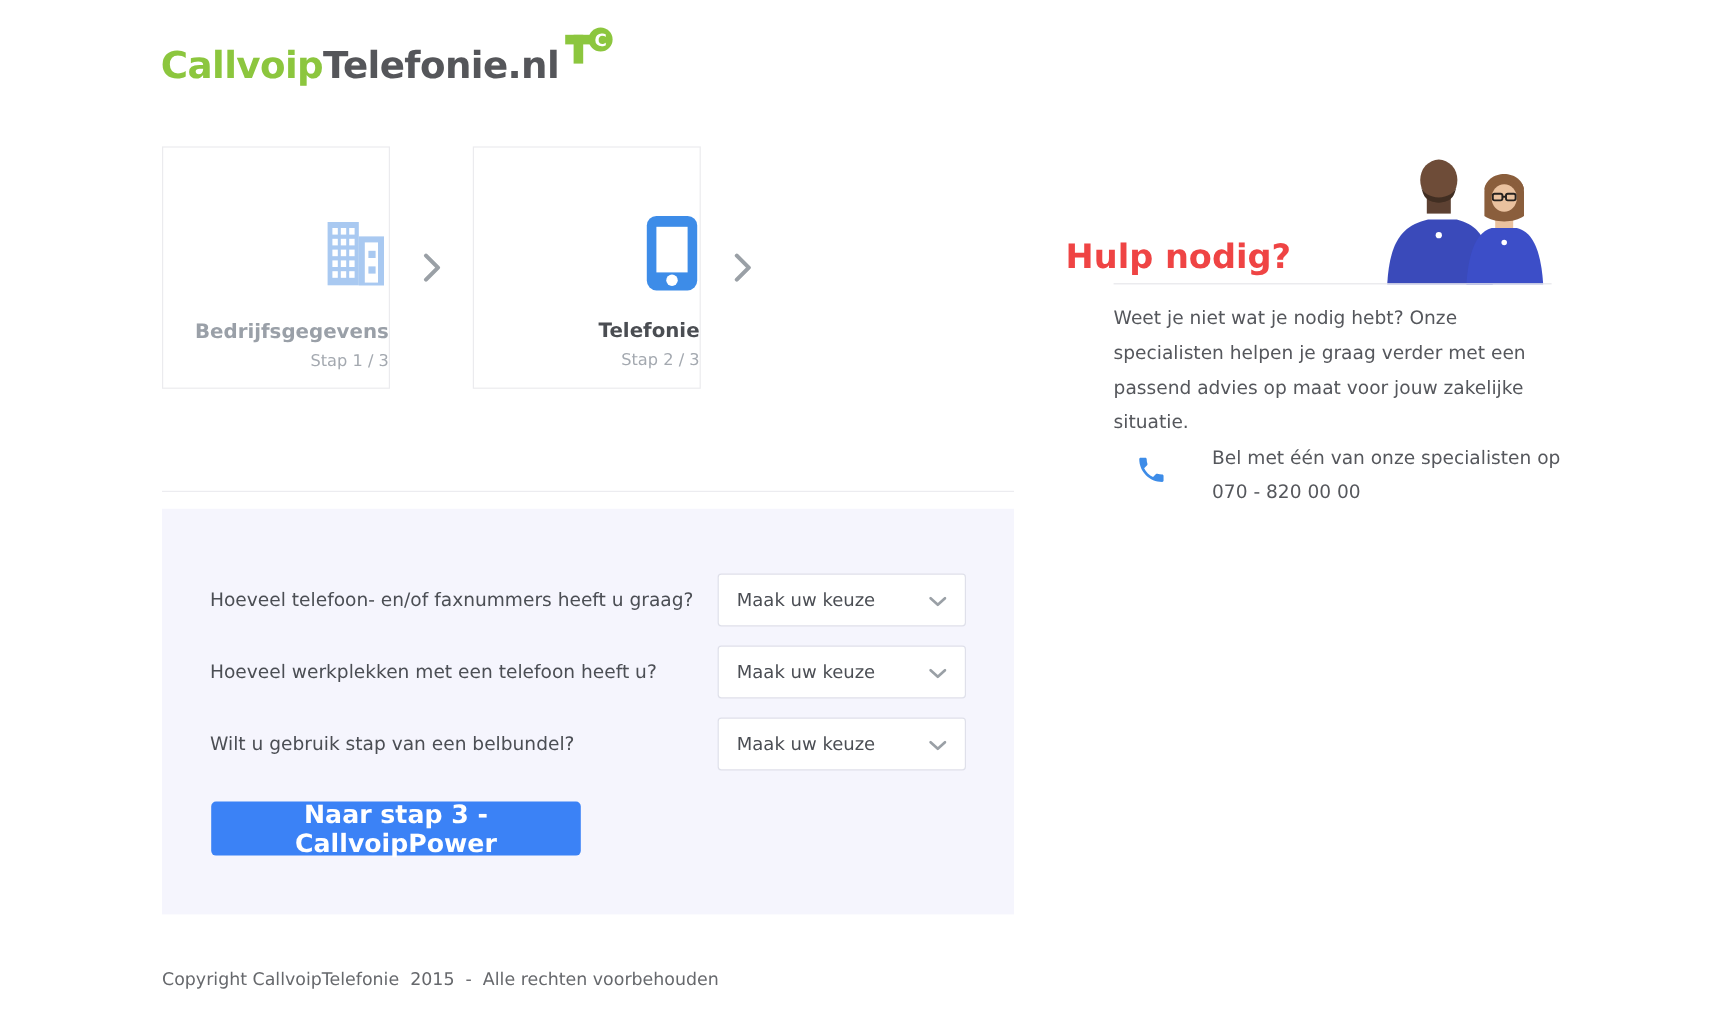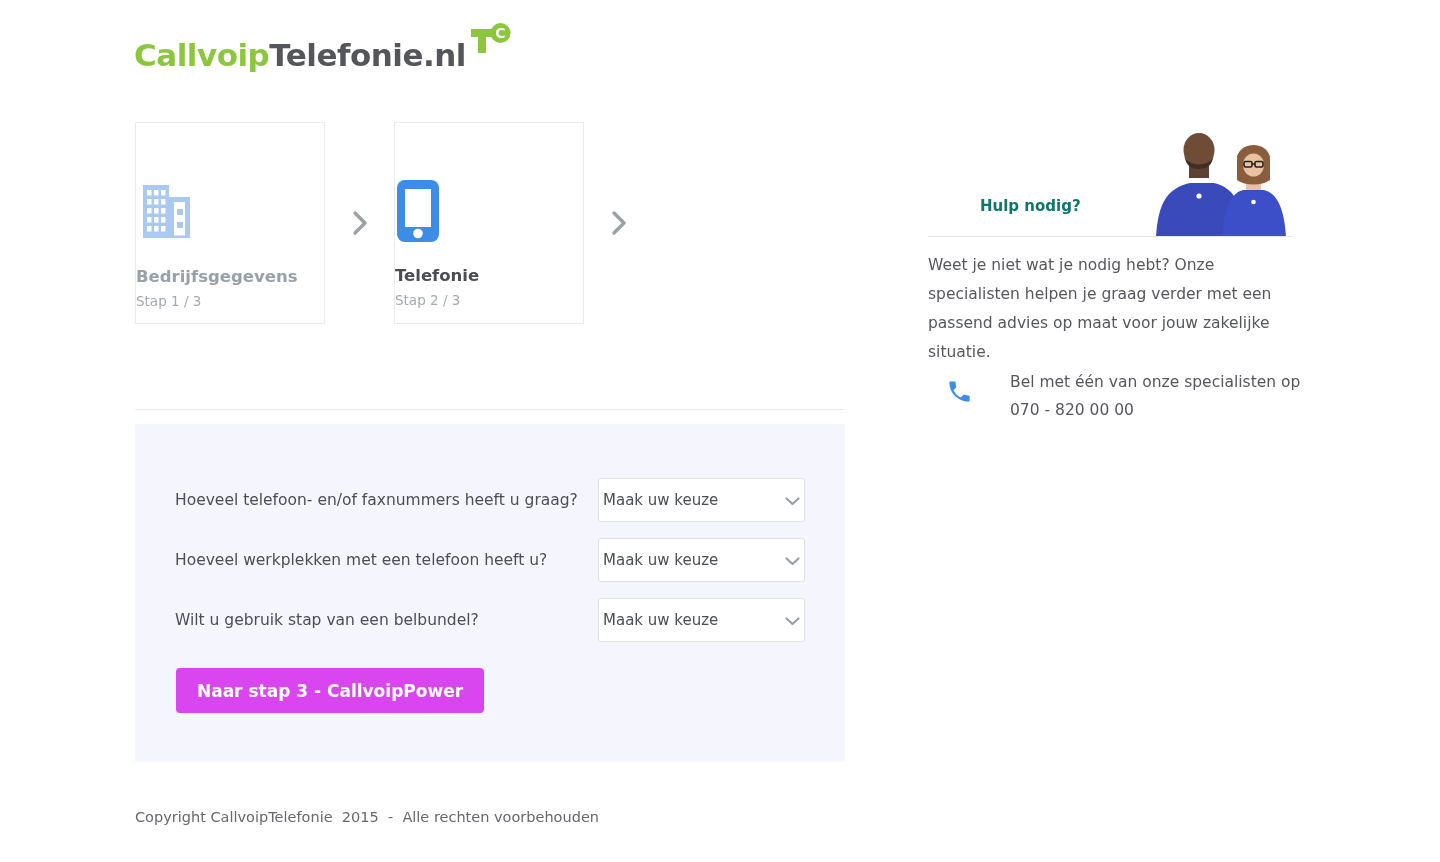--- a/index.html
+++ b/index.html
@@ -15,21 +15,21 @@
   .logo-text { font-size:31px; font-weight:bold; letter-spacing:-0.5px; line-height:42px; }
   .logo-green { color:#8cc63e; }
   .logo-dark  { color:#55565a; }
   .logo-badge { margin-left:4px; margin-top:-12px; }
 
   
   .steps { position:absolute; left:135px; top:122px; width:710px; display:flex; align-items:stretch; }
   .step-card {
     width:190px; height:202px; background:#fff;
     border:1px solid #ebebee;
-    display:flex; flex-direction:column; align-items:flex-start;
+    display:flex; flex-direction:column; align-items:flex-end;
     padding-top:44px; cursor:pointer;
   }
   .step-icon { height:88px; display:flex; align-items:center; justify-content:center; }
   .step-label { font-size:16.5px; font-weight:bold; color:#9aa0a8; margin-top:12px; }
   .step-card.active .step-label { color:#4a4d52;margin-top:11px; }
   .step-sub { font-size:13.5px; color:#a4a9b0; margin-top:7px; }
   .step-sep { width:69px; display:flex; align-items:center; justify-content:center; }
 
   
   .main-heading { position:absolute; left:135px; top:369px; font-size:23px; font-weight:bold; color:#55565a; }
@@ -38,33 +38,33 @@
   .q-row {
     position:absolute; left:40px; width:630px; height:44px;
     display:flex; align-items:center; justify-content:space-between;
   }
   .q-row.r0 { top:54px; } .q-row.r1 { top:114px; } .q-row.r2 { top:174px; }
   .q-label { font-size:15.5px; color:#4b4e54; }
   .select {
     width:207px; height:44px; background:#fff;
     border:1px solid #dfe0ea; border-radius:3px;
     display:flex; align-items:center; justify-content:space-between;
-    padding:0 4px; cursor:pointer; flex-shrink:0;
+    padding:0 15px; cursor:pointer; flex-shrink:0;
   }
   .select-value { font-size:15px; color:#4b4e54; }
   .next-btn {
     position:absolute; left:41px; top:244px; width:308px; height:45px;
-    background:#d946ef; border:none; border-radius:4px;
-    color:#fff; font-size:17px; font-weight:bold;
+    background:#3b82f6; border:none; border-radius:4px;
+    color:#fff; font-size:21px; font-weight:bold;
     font-family:inherit; cursor:pointer;
     display:flex; align-items:center; justify-content:center;
   }
 
   
-  .sb-heading { position:absolute; left:980px; top:197px; font-size:15px; font-weight:bold; color:#0f766e; }
+  .sb-heading { position:absolute; left:888px; top:197px; font-size:28px; font-weight:bold; color:#ef4444; }
   .sb-people  { position:absolute; left:1140px; top:128px; width:153px; height:109px; }
   .sb-divider { position:absolute; left:928px; top:236px; width:365px; height:1px; background:#e7e7ea; }
   .sb-body {
     position:absolute; left:928px; top:251px; width:372px;
     font-size:15.5px; color:#55575c; line-height:29px;
   }
   .phone-row { position:absolute; left:946px; top:368px; display:flex;gap:15px; }
   .phone-icon { margin-top:10px; }
   .phone-text { margin-left:22px; font-size:15.5px; color:#55575c; line-height:28px; }
 

